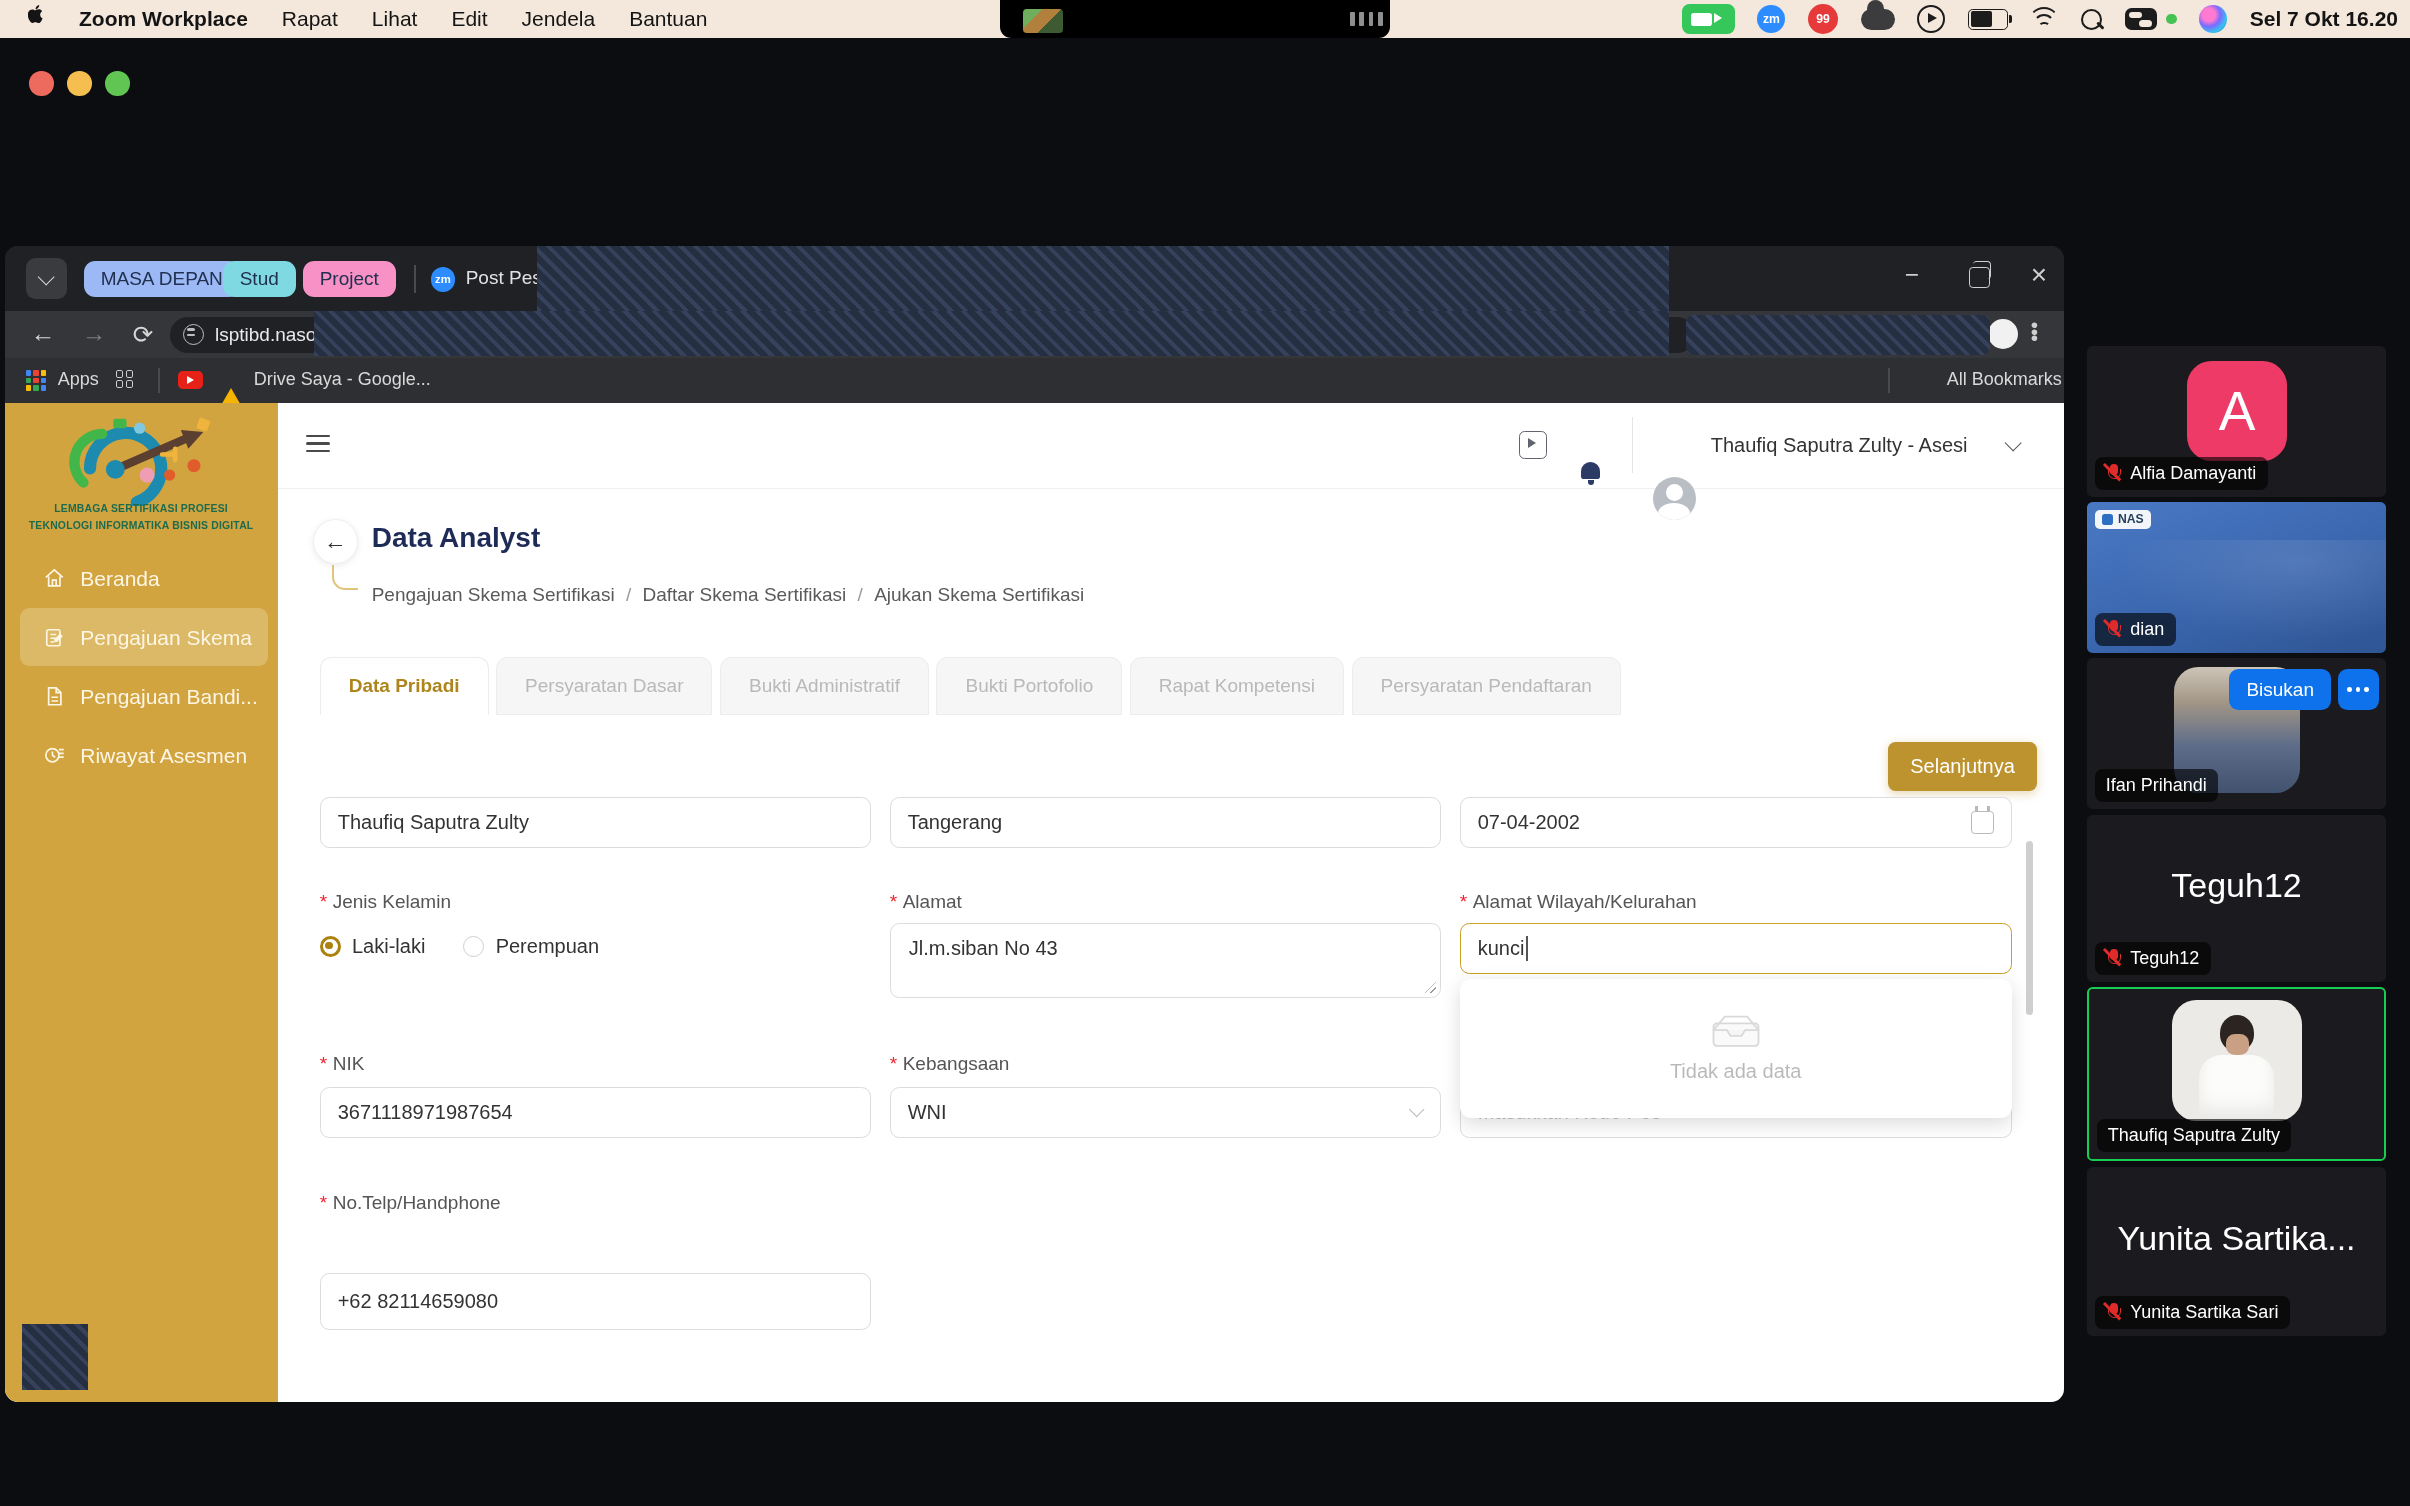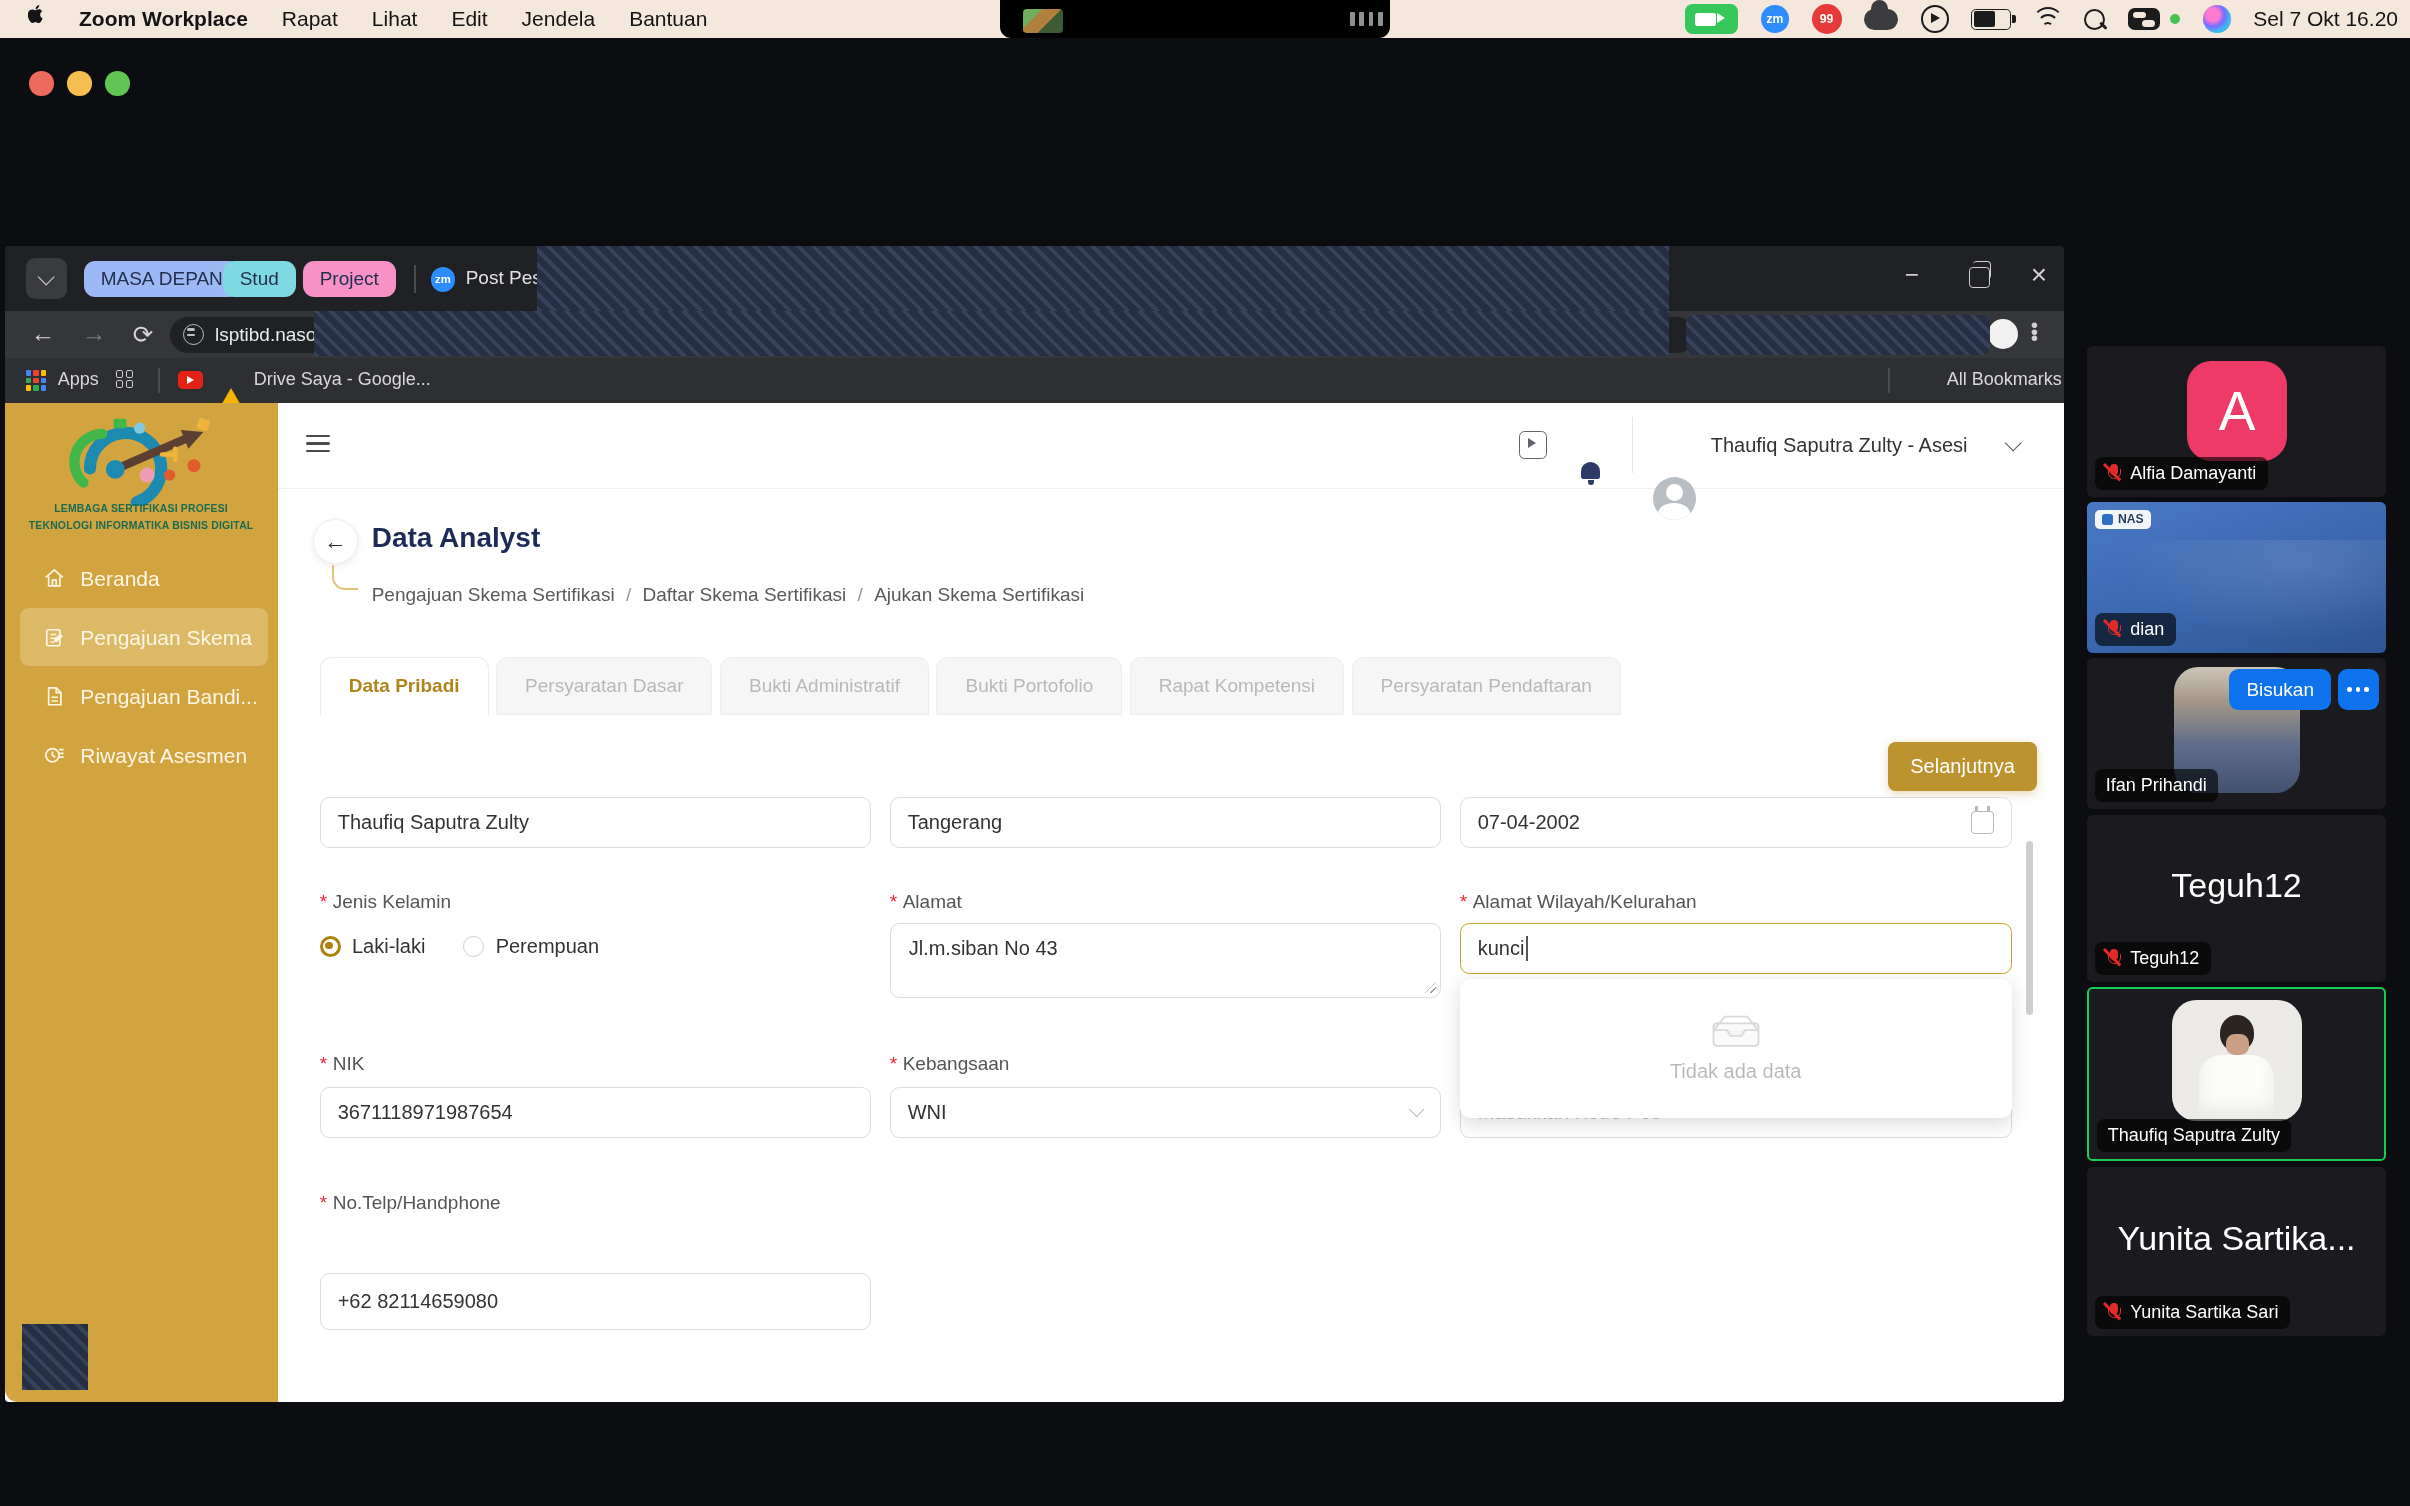--- a/index.html
+++ b/index.html
@@ -37,27 +37,27 @@
   .wifiic i:nth-child(1){width:28px;height:28px;bottom:-9.4px;}
   .wifiic i:nth-child(2){width:18px;height:18px;bottom:-6.6px;}
   .wifiic i:nth-child(3){width:7.5px;height:7.5px;bottom:-3.8px;}
   .searchic{width:17px;height:17px;border:2.8px solid #1c1c1c;border-radius:50%;position:relative;}
   .searchic:after{content:"";position:absolute;left:13px;top:13px;width:8.5px;height:2.8px;background:#1c1c1c;transform:rotate(45deg);border-radius:1.9px;}
   .ccic{width:32px;height:22.6px;border-radius:6.6px;background:#1c1c1c;position:relative;}
   .ccic:before{content:"";position:absolute;left:4.7px;top:3.8px;width:13px;height:6.6px;border-radius:3.8px;background:#f4e7dc;}
   .ccic:after{content:"";position:absolute;right:4.7px;bottom:3.8px;width:13px;height:6.6px;border-radius:3.8px;background:#f4e7dc;}
   .recdot{width:10.4px;height:10.4px;border-radius:50%;background:#46c252;margin-left:-13px;}
   .siric{width:28px;height:28px;border-radius:50%;background:radial-gradient(circle at 35% 35%,#ff7ad0 0 25%,#7a6bff 45%,#35c3f0 70%,#123a8f 100%);}
-  .clock{font-size:21px;font-weight:400;white-space:nowrap;}
+  .clock{font-size:21px;font-weight:700;white-space:nowrap;}
 
   
   .tl{width:24.5px;height:24.5px;border-radius:50%;}
 
   
-  .browser{left:4.7px;top:246px;width:2059px;height:1156px;border-radius:4px;overflow:hidden;background:#202124;}
+  .browser{left:4.7px;top:246px;width:2059px;height:1156px;border-radius:13px;overflow:hidden;background:#202124;}
   .tabstrip{left:0;top:0;width:2059px;height:65px;background:#1f2124;}
   .tgchev{left:21px;top:12.2px;width:41px;height:41px;border-radius:9.4px;background:#3a3b3f;color:#d8d8d8;
           display:flex;align-items:center;justify-content:center;font-size:19px;}
   .pill{height:36px;border-radius:11.3px;display:flex;align-items:center;padding:0 17px;font-size:19px;font-weight:500;color:#20304e;}
   .tabsep{width:1.9px;height:28px;background:#4a4b4f;}
   .favzm{width:24.5px;height:24.5px;border-radius:50%;background:#2d8cff;color:#fff;font-size:11.3px;font-weight:700;
          display:flex;align-items:center;justify-content:center;}
   .tabtitle{color:#e2e2e3;font-size:19px;white-space:nowrap;}
   .stripes{background:repeating-linear-gradient(45deg,#36425c 0 3.8px,#262f41 3.8px 10.4px);}
   .wctl{color:#cfcfcf;font-size:24.5px;line-height:1;}

